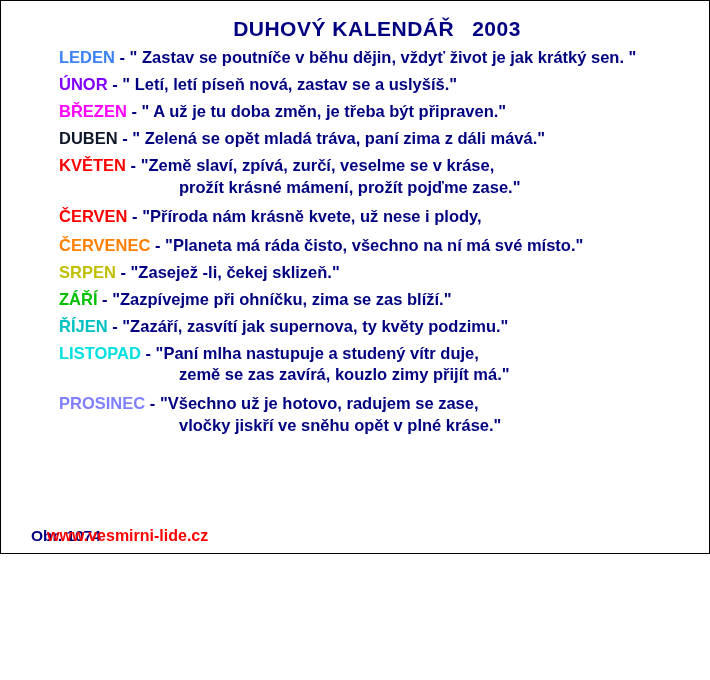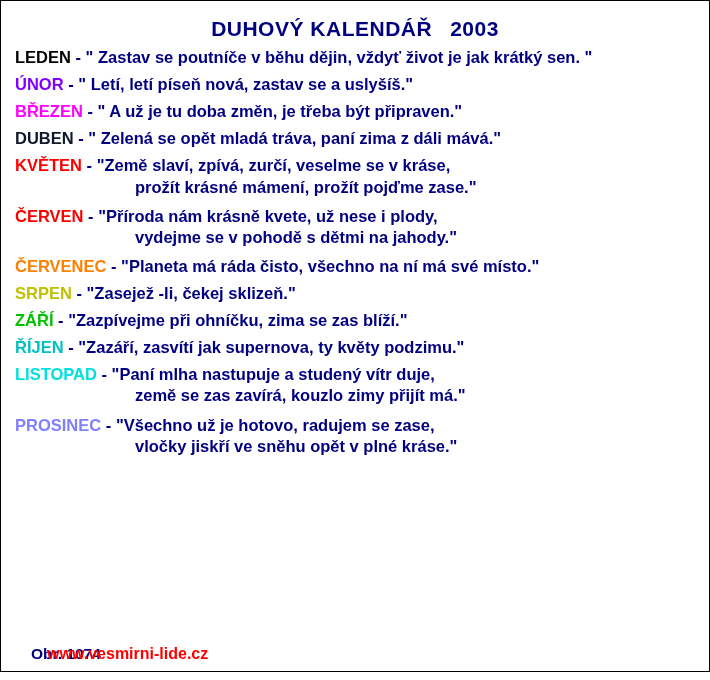--- a/index.html
+++ b/index.html
@@ -10,24 +10,25 @@
     width: 710px;
     height: 680px;
     background: #ffffff;
     font-family: "Liberation Sans", sans-serif;
     color: #000080;
     overflow: hidden;
   }
   .page {
     position: relative;
     width: 710px;
-    height: 672px;
+    height: 554px;
     box-sizing: border-box;
     border: 1px solid #000000;
     background: #ffffff;
+    padding-left: 44px;
   }
   .title {
     text-align: center;
     font-size: 21px;
     font-weight: bold;
     color: #000080;
     letter-spacing: 0.5px;
     margin-top: 16px;
     margin-bottom: 6px;
   }
@@ -98,21 +99,21 @@
 
 <div class="page">
 
   <div class="title">
     <span>DUHOVÝ KALENDÁŘ</span><span class="year">2003</span>
   </div>
 
   <ul class="entries">
 
     <li class="entry">
-      <span class="month" style="color:#000000">LEDEN</span>
+      <span class="month" style="color:#3b82f6">LEDEN</span>
       <span class="dash">-</span>
       <span class="text">" Zastav se poutníče v běhu dějin, vždyť život je jak krátký sen. "</span>
     </li>
 
     <li class="entry">
       <span class="month" style="color:#8000ff">ÚNOR</span>
       <span class="dash">-</span>
       <span class="text">" Letí, letí píseň nová, zastav se a uslyšíš."</span>
     </li>
 
@@ -132,21 +133,20 @@
       <span class="month" style="color:#ff0000">KVĚTEN</span>
       <span class="dash">-</span>
       <span class="text">"Země slaví, zpívá, zurčí, veselme se v kráse,</span>
       <span class="line2">prožít krásné mámení, prožít pojďme zase."</span>
     </li>
 
     <li class="entry two-line">
       <span class="month" style="color:#ff0000">ČERVEN</span>
       <span class="dash">-</span>
       <span class="text">"Příroda nám krásně kvete, už nese i plody,</span>
-      <span class="line2">vydejme se v pohodě s dětmi na jahody."</span>
     </li>
 
     <li class="entry">
       <span class="month" style="color:#ff8000">ČERVENEC</span>
       <span class="dash">-</span>
       <span class="text">"Planeta má ráda čisto, všechno na ní má své místo."</span>
     </li>
 
     <li class="entry">
       <span class="month" style="color:#c0c000">SRPEN</span>

